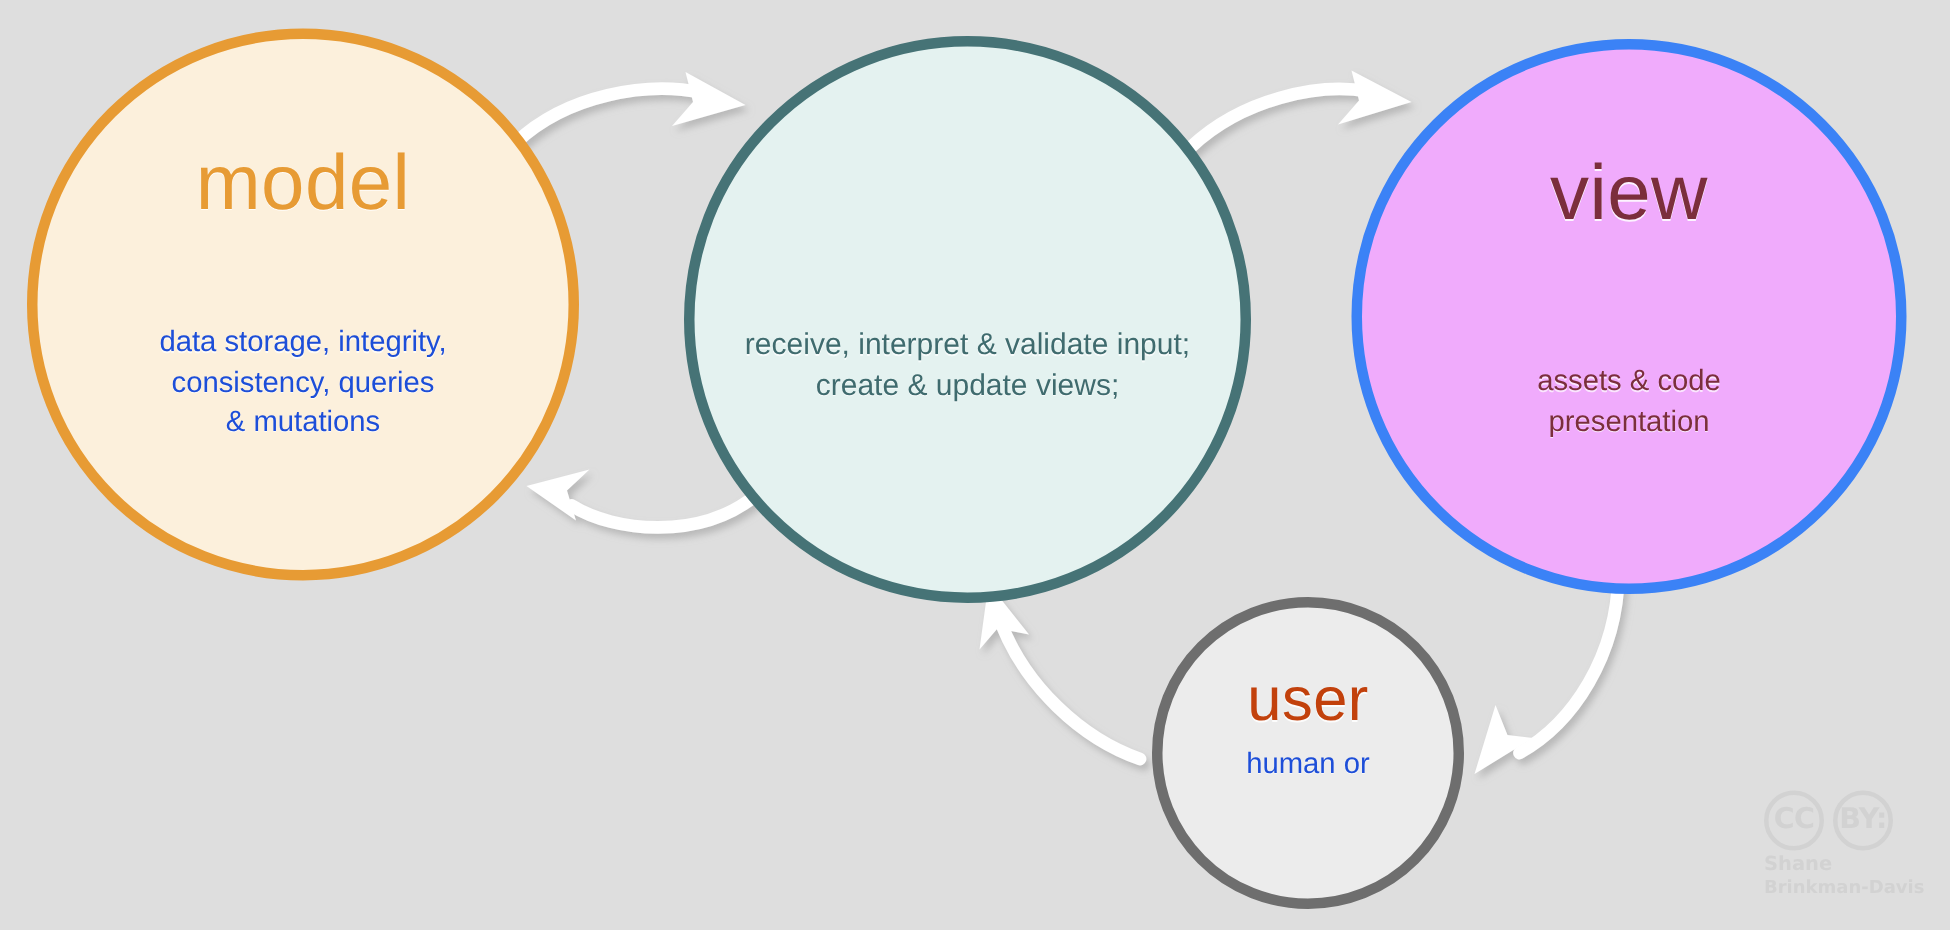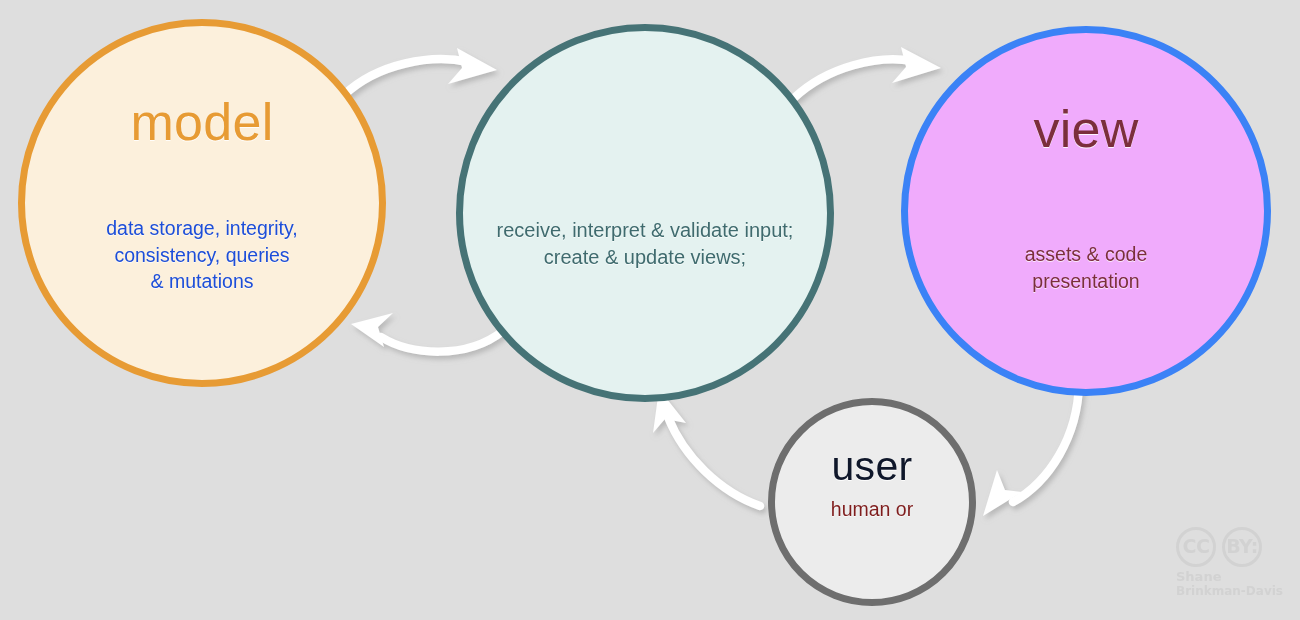--- a/index.html
+++ b/index.html
@@ -118,27 +118,27 @@
   
   #node-user {
     left: 768px; top: 398px;
     width: 208px; height: 208px;
     border: 7px solid #6e6e6e;
     background: #ececec;
   }
   #node-user .title {
     top: 38px;
     font-size: 41px;
-    color: #0f172a;
+    color: #c2410c;
     text-shadow: 0 1px 0 rgba(255,255,255,0.85);
   }
   #node-user .desc {
     top: 92px;
     font-size: 19.5px;
-    color: #7f1d1d;
+    color: #1d4ed8;
     line-height: 1.32;
     text-shadow: 0 1px 0 rgba(255,255,255,0.7);
   }
 
   
   #cc-badge {
     position: absolute;
     left: 1176px; top: 527px;
     width: 112px; height: 78px;
     z-index: 3;

